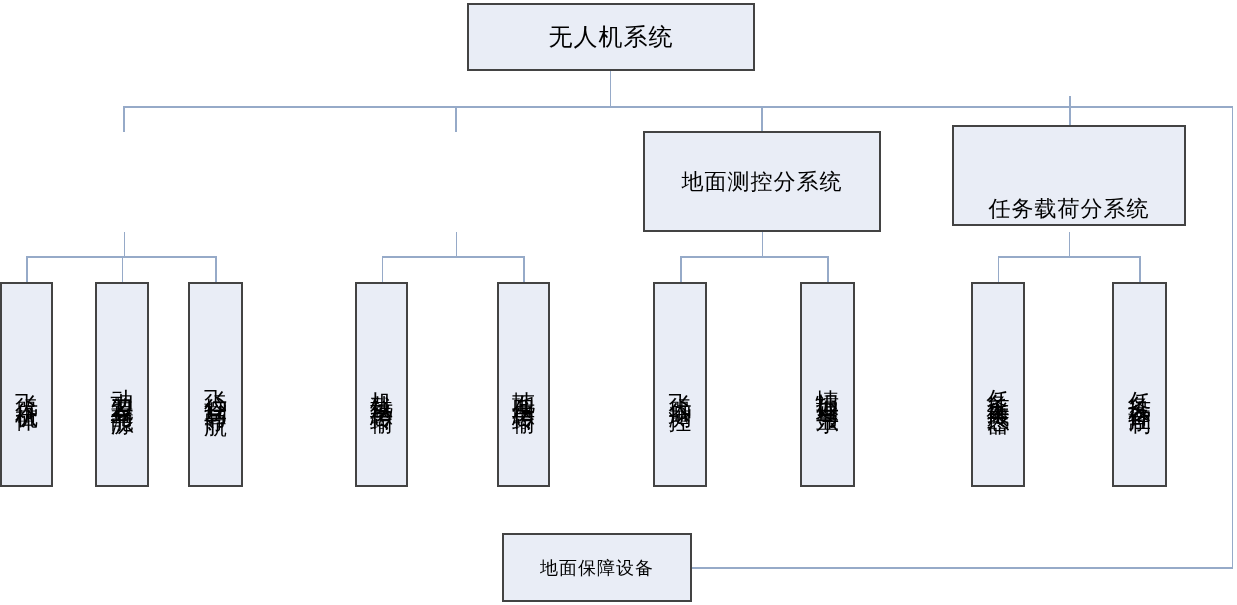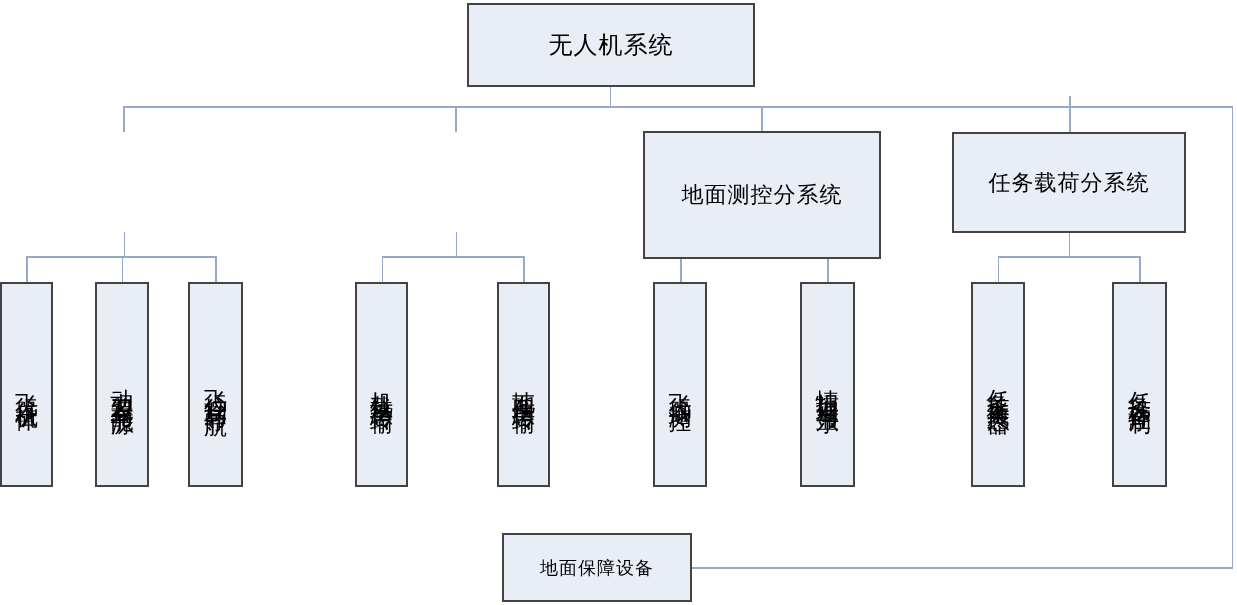--- a/index.html
+++ b/index.html
@@ -65,28 +65,28 @@
   <div class="line lv" style="left:761.5px;top:232px;height:24px;"></div>
   <div class="line lh" style="left:680px;top:256px;width:148px;"></div>
   <div class="line lv" style="left:680px;top:256px;height:26px;"></div>
   <div class="line lv" style="left:827px;top:256px;height:26px;"></div>
 
   <div class="line lv" style="left:1068.5px;top:232px;height:24px;"></div>
   <div class="line lh" style="left:997.5px;top:256px;width:142px;"></div>
   <div class="line lv" style="left:997.5px;top:256px;height:26px;"></div>
   <div class="line lv" style="left:1139px;top:256px;height:26px;"></div>
 
-  <div class="box" style="left:467px;top:3px;width:288px;height:84px;">
+  <div class="box" style="left:467px;top:3px;width:288px;height:68px;">
     <span class="hlabel root-label">无人机系统</span>
   </div>
 
-  <div class="box" style="left:643px;top:131px;width:238px;height:128px;align-items:center;">
+  <div class="box" style="left:643px;top:131px;width:238px;height:101px;align-items:center;">
     <span class="hlabel sub-label">地面测控分系统</span>
   </div>
-  <div class="box" style="left:952px;top:132px;width:234px;height:101px;">
+  <div class="box" style="left:952px;top:125px;width:234px;height:101px;align-items:flex-end;">
     <span class="hlabel sub-label">任务载荷分系统</span>
   </div>
 
   <div class="box" style="left:0px;top:282px;width:53px;height:205px;">
     <span class="vtext">飞行器机体</span>
   </div>
   <div class="box" style="left:95px;top:282px;width:54px;height:205px;">
     <span class="vtext">动力装置与能源</span>
   </div>
   <div class="box" style="left:188px;top:282px;width:55px;height:205px;">

